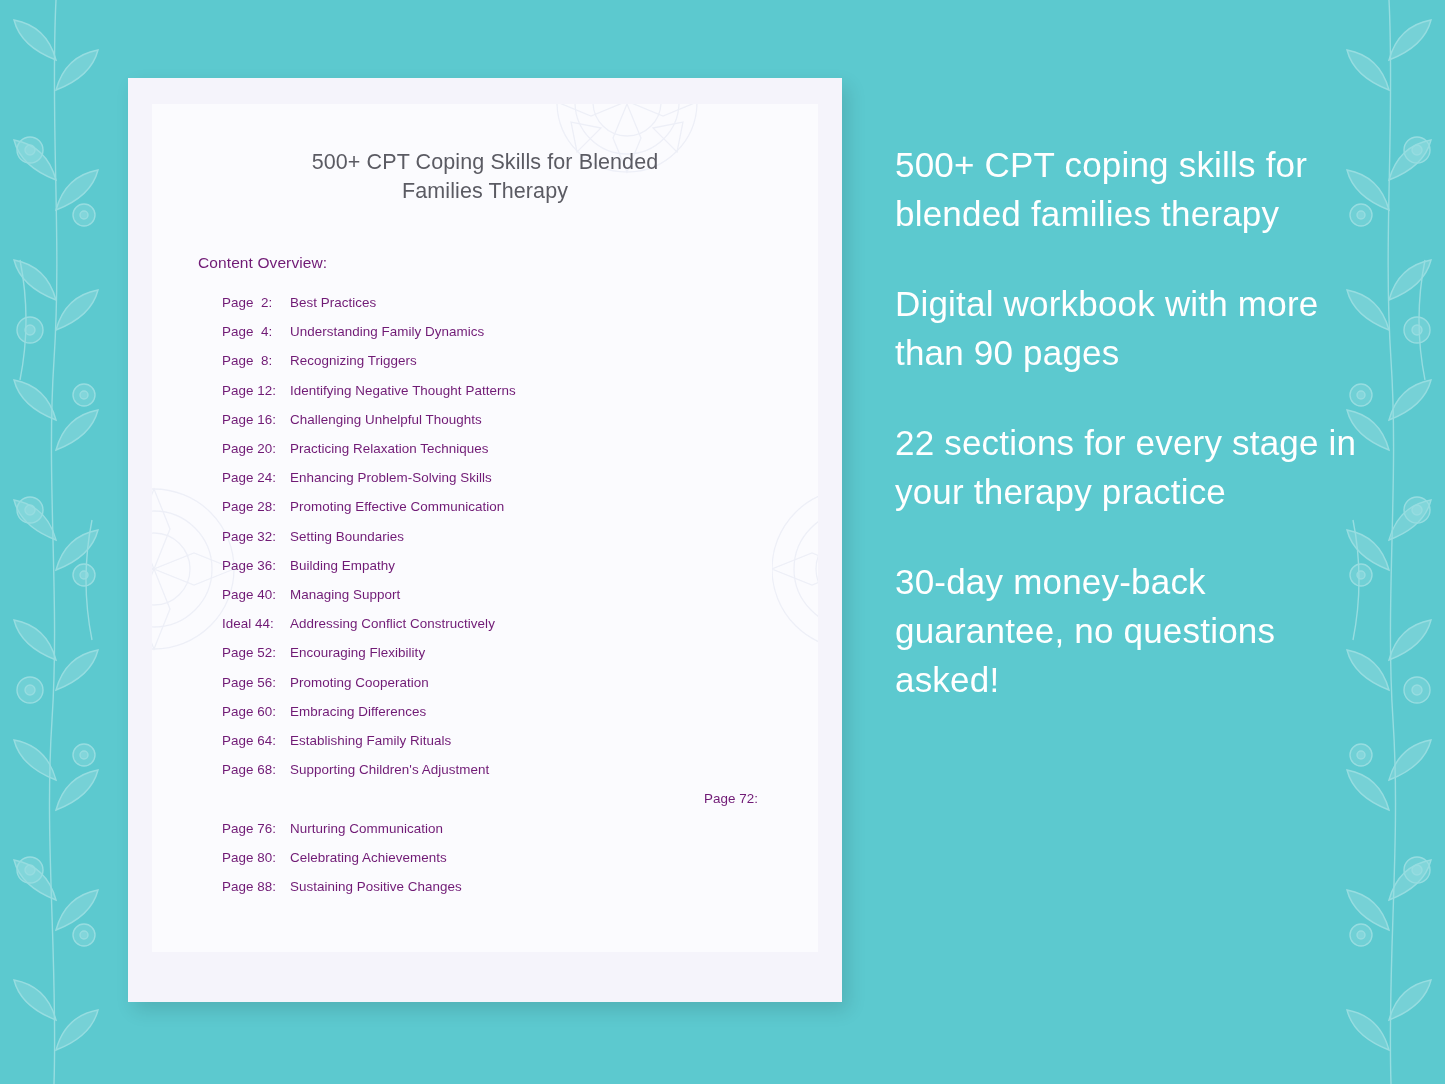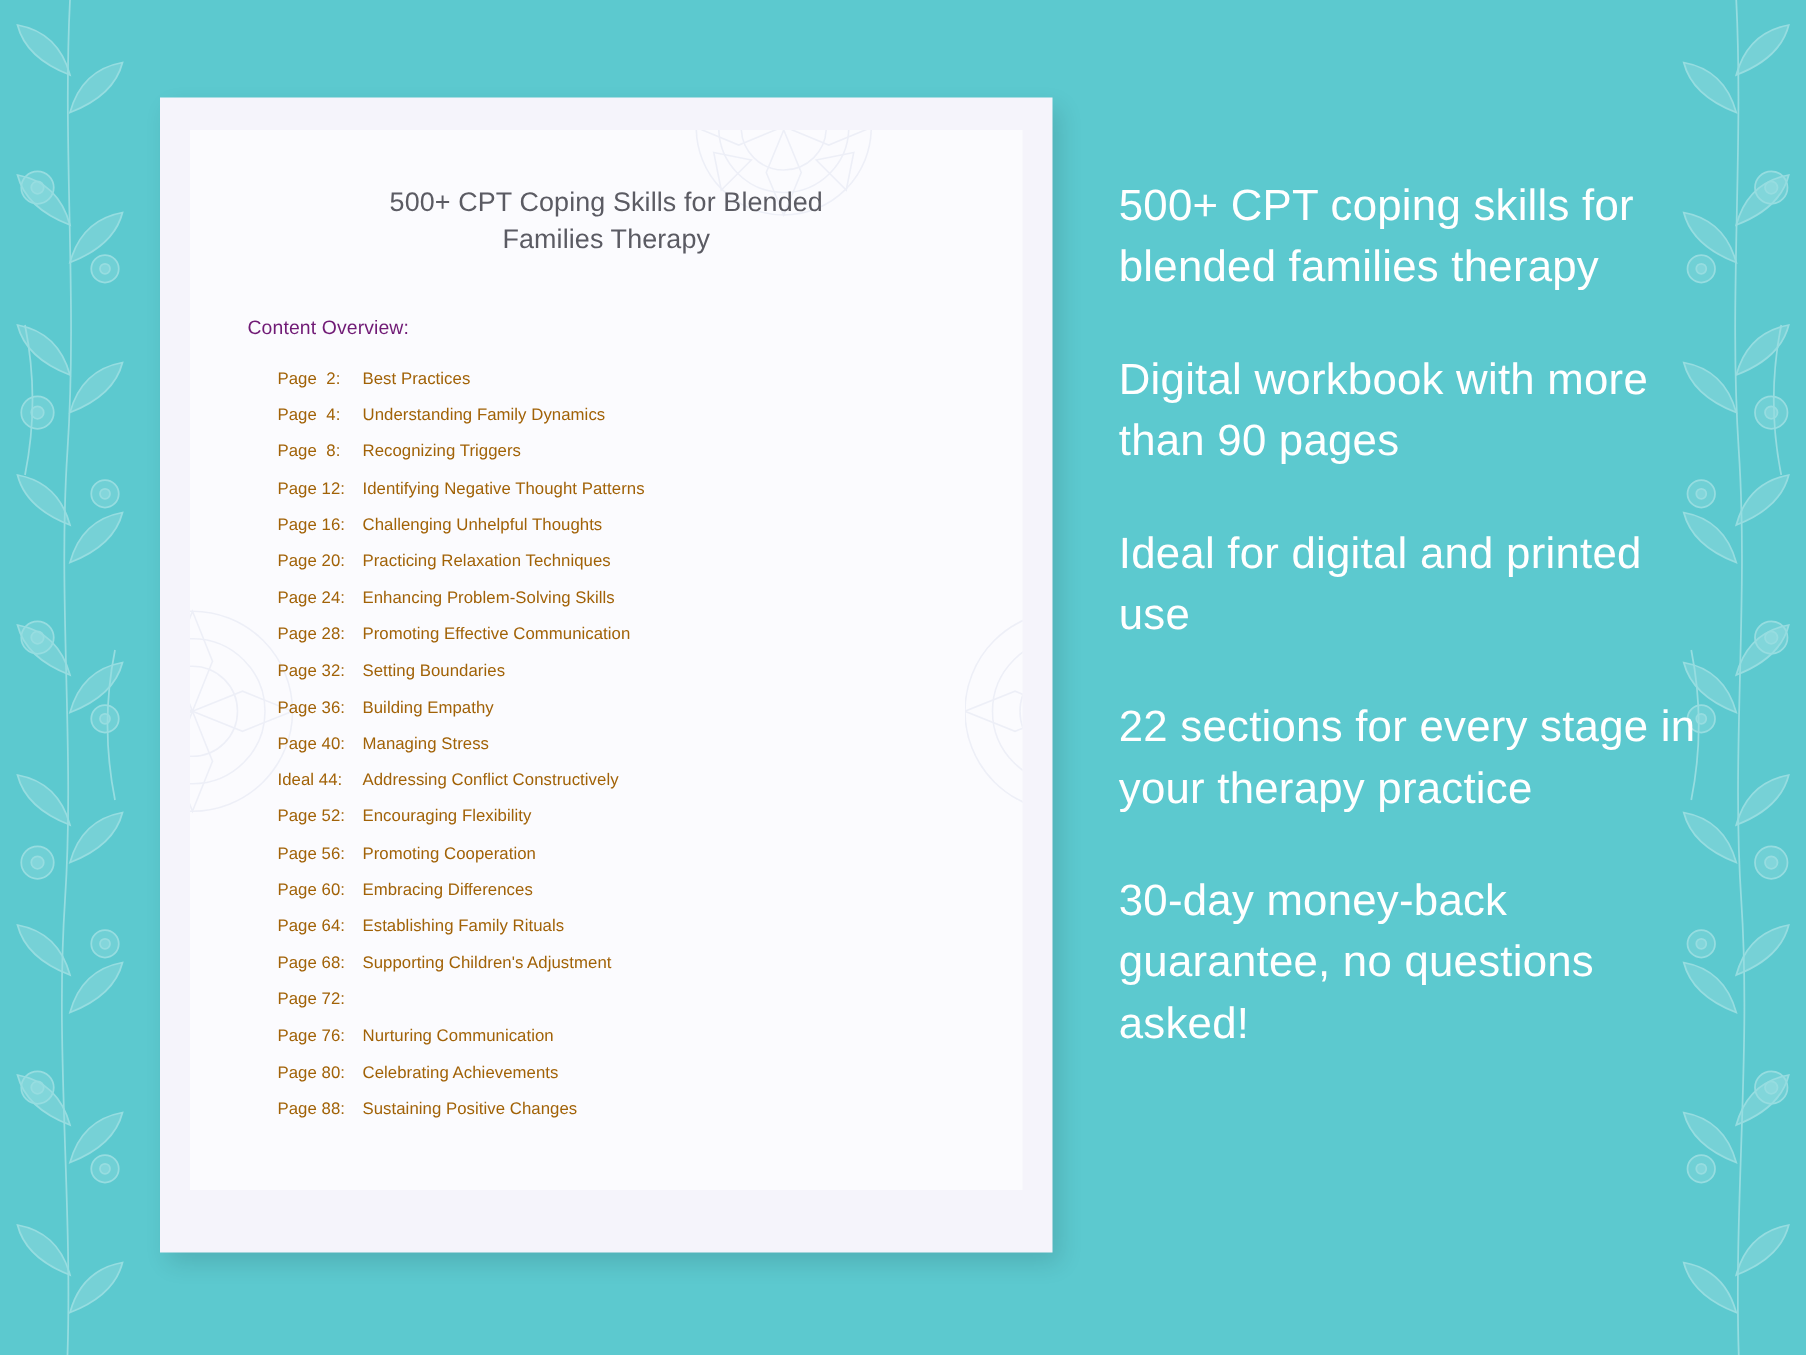--- a/index.html
+++ b/index.html
@@ -71,24 +71,25 @@
     color: #701a75;
     letter-spacing: 0.1px;
   }
   .toc {
     margin-top: 16px;
     list-style: none;
   }
   .toc li {
     display: flex;
     font-size: 13.4px;
-    color: #a16207;
+    color: #701a75;
     line-height: 29.2px;
     letter-spacing: 0.05px;
     padding-left: 24px;
+    justify-content: flex-end;
   }
   .toc .pg {
     width: 68px;
     flex: 0 0 68px;
     text-align: left;
     white-space: pre;
   }
   .toc .tt { flex: 1 1 auto; }
 
   
@@ -271,21 +272,21 @@
         <li>
             <span class="pg">Page 32:</span>
             <span class="tt">Setting Boundaries</span>
           </li>
         <li>
             <span class="pg">Page 36:</span>
             <span class="tt">Building Empathy</span>
           </li>
         <li>
             <span class="pg">Page 40:</span>
-            <span class="tt">Managing Stress</span>
+            <span class="tt">Managing Support</span>
           </li>
         <li>
             <span class="pg">Ideal 44:</span>
             <span class="tt">Addressing Conflict Constructively</span>
           </li>
         <li>
             <span class="pg">Page 52:</span>
             <span class="tt">Encouraging Flexibility</span>
           </li>
         <li>
@@ -321,16 +322,15 @@
           </li>
 
       </ul>
     </div>
   </div>
 </div>
 
 <div class="promo">
   <p>500+ CPT coping skills for blended families therapy</p>
   <p>Digital workbook with more than 90 pages</p>
-  <p>Ideal for digital and printed use</p>
   <p>22 sections for every stage in your therapy practice</p>
   <p>30-day money-back guarantee, no questions asked!</p>
 </div>
 
 </body></html>

